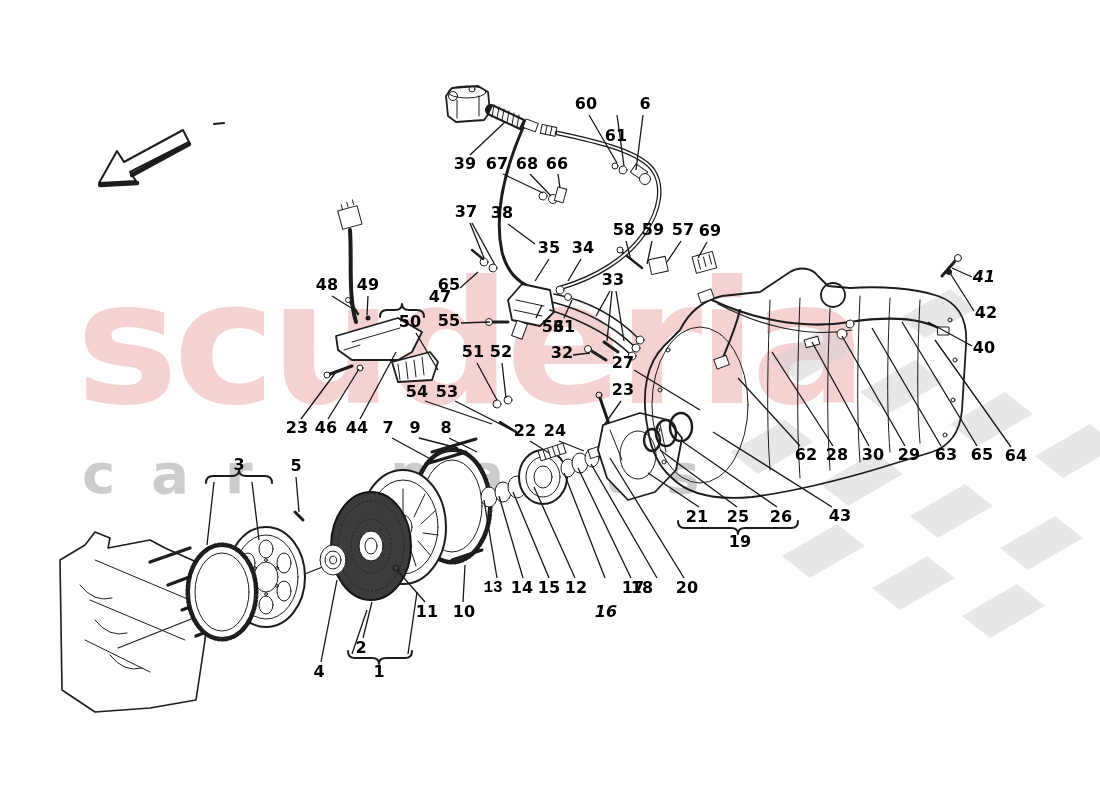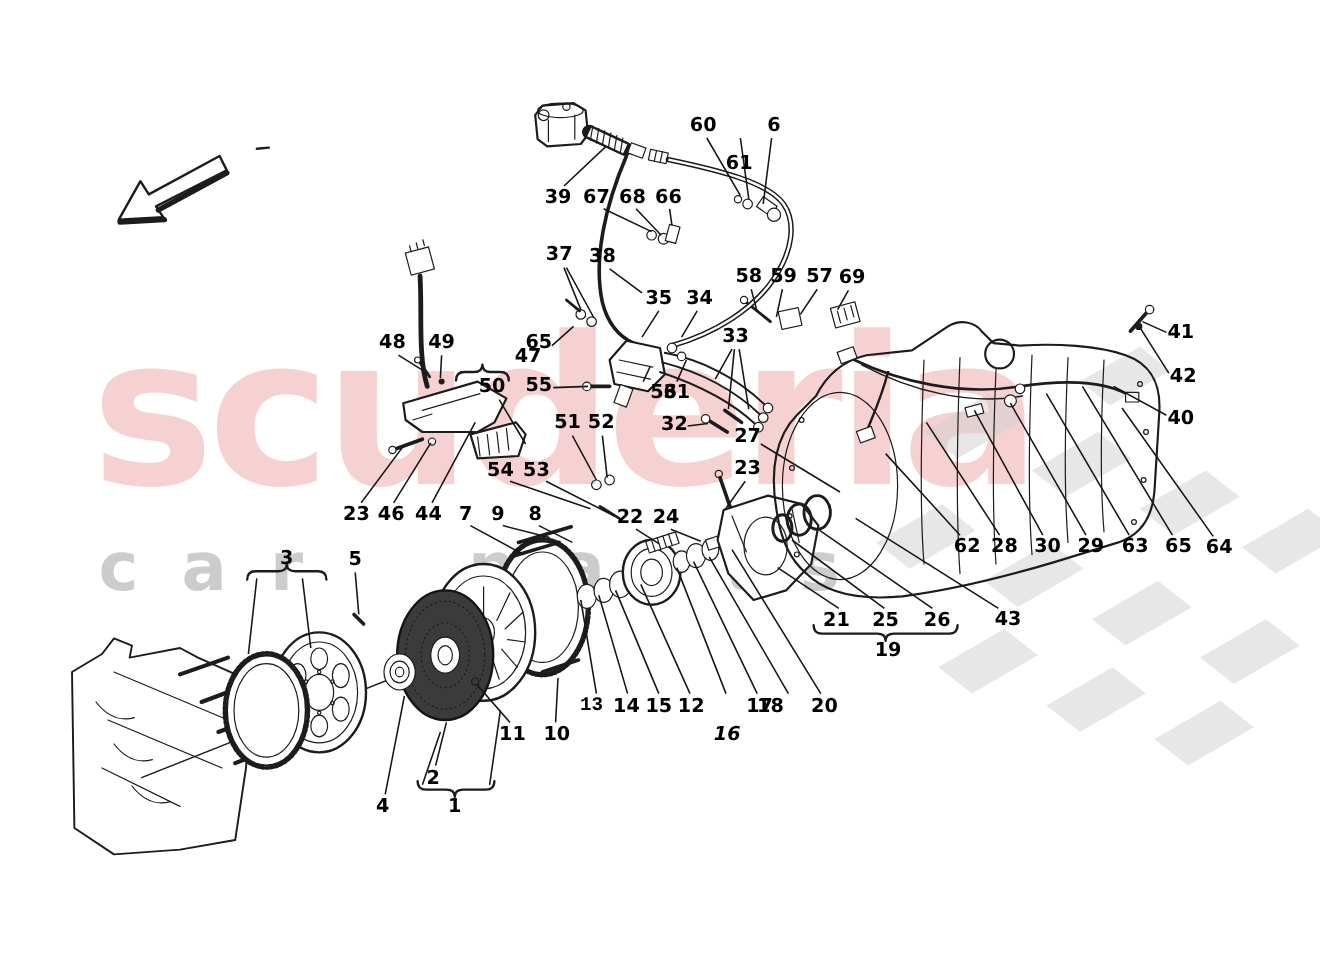--- a/index.html
+++ b/index.html
@@ -341,21 +341,21 @@
       <span class="plabel" style="left: 417px; top: 392px;">54</span>
       <span class="plabel" style="left: 447px; top: 392px;">53</span>
       <span class="plabel" style="left: 297px; top: 428px;">23</span>
       <span class="plabel" style="left: 326px; top: 428px;">46</span>
       <span class="plabel" style="left: 357px; top: 428px;">44</span>
       <span class="plabel" style="left: 388px; top: 428px;">7</span>
       <span class="plabel" style="left: 415px; top: 428px;">9</span>
       <span class="plabel" style="left: 446px; top: 428px;">8</span>
       <span class="plabel" style="left: 525px; top: 431px;">22</span>
       <span class="plabel" style="left: 555px; top: 431px;">24</span>
-      <span class="plabel" style="left: 984px; top: 277px;">41</span>
+      <span class="plabel" style="left: 984px; top: 277px; font-style: italic;">41</span>
       <span class="plabel" style="left: 986px; top: 313px;">42</span>
       <span class="plabel" style="left: 984px; top: 348px;">40</span>
       <span class="plabel" style="left: 806px; top: 455px;">62</span>
       <span class="plabel" style="left: 837px; top: 455px;">28</span>
       <span class="plabel" style="left: 873px; top: 455px;">30</span>
       <span class="plabel" style="left: 909px; top: 455px;">29</span>
       <span class="plabel" style="left: 946px; top: 455px;">63</span>
       <span class="plabel" style="left: 982px; top: 455px;">65</span>
       <span class="plabel" style="left: 1016px; top: 456px;">64</span>
       <span class="plabel" style="left: 239px; top: 465px;">3</span>

